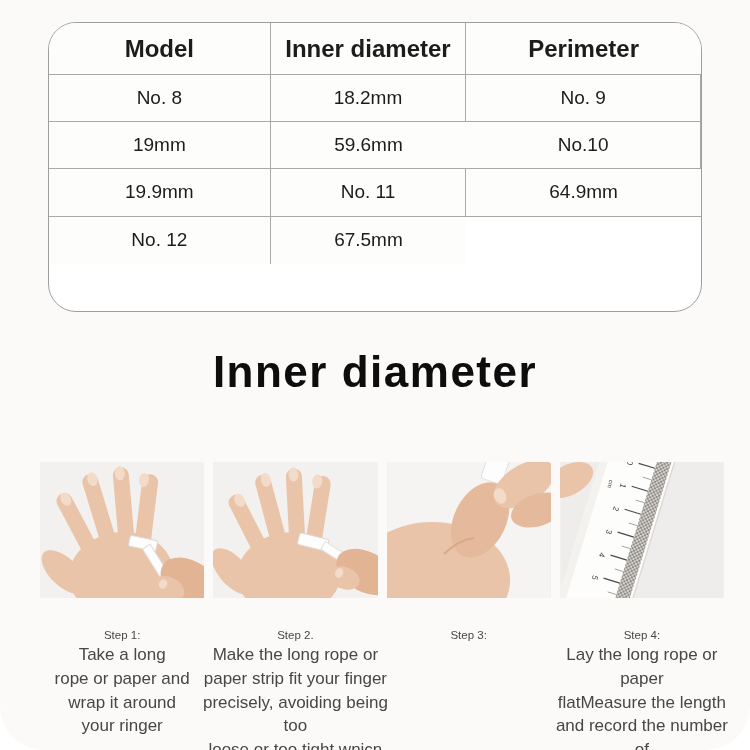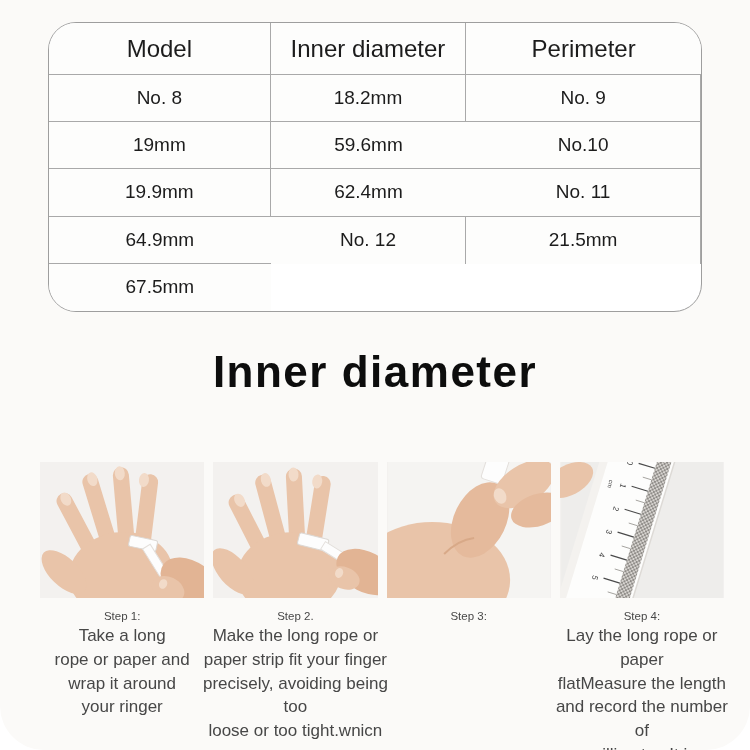--- a/index.html
+++ b/index.html
@@ -30,21 +30,21 @@
   }
   .size-table .cell {
     display:flex; align-items:center; justify-content:center;
     font-size:19px; color:#1c1c1c;
     border-right:1.5px solid #a9a9a9;
     border-bottom:1.5px solid #a9a9a9;
     background:#fdfdfc;
   }
   .size-table .cell.last-col { border-right:none;text-align:center; }
   .size-table .cell.last-row { border-bottom:none; }
-  .size-table .cell.head { font-size:24px; }
+  .size-table .cell.head { font-size:24px;font-weight:bold; }
 
   
   .heading {
     position:absolute; top:350px; left:0; width:750px;
     text-align:center;
     font-weight:800;
     font-size:44px;
     line-height:1.02;
     letter-spacing:1.5px;
     color:#0d0d0d;
@@ -56,21 +56,21 @@
     display:flex; gap:9px;
   }
   .step { flex:1 1 0; min-width:0; display:flex; flex-direction:column; align-items:center; }
   .tile {
     width:100%; height:136px;
     background:#f3f1ef;
     overflow:hidden;
   }
   .tile svg { display:block; width:100%; height:100%; }
   .step-title {
-    margin-top:10px;
+    margin-top:29px;
     font-size:11.5px; color:#474747; text-align:left; line-height:1.4;
   }
   .step-caption {
     font-size:17px; color:#474747; text-align:center;
     line-height:1.4;
     white-space:pre-line;
     width:116%;
   }
 </style>
 </head>
@@ -85,27 +85,25 @@
 
     <div class="cell">No. 8</div>
     <div class="cell">18.2mm</div>
 
     <div class="cell">No. 9</div>
     <div class="cell">19mm</div>
     <div class="cell last-col">59.6mm</div>
 
     <div class="cell">No.10</div>
     <div class="cell">19.9mm</div>
-    <div class="cell last-col">62.4mm</div>
 
     <div class="cell">No. 11</div>
     <div class="cell last-col">64.9mm</div>
 
     <div class="cell last-row">No. 12</div>
-    <div class="cell last-row">21.5mm</div>
     <div class="cell last-row last-col">67.5mm</div>
   </div>
 
   <div class="heading">
     <div>Inner diameter</div>
   </div>
 
   <div class="steps">
 
     <div class="step">

